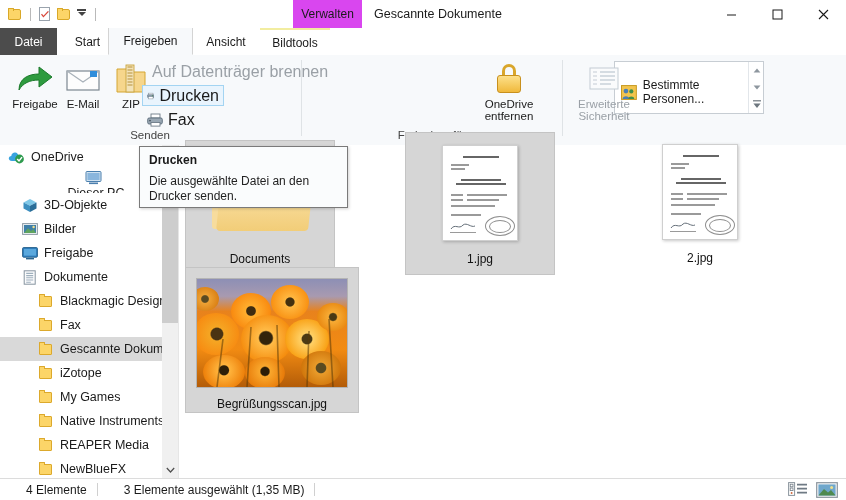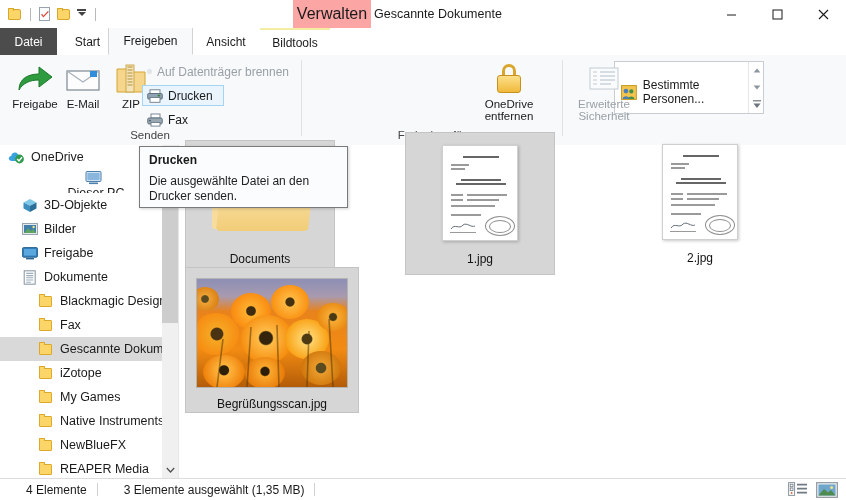--- a/index.html
+++ b/index.html
@@ -22,22 +22,22 @@
     background:#fcd568;border:1px solid #d9a828;border-bottom:none;border-radius:1px 1px 0 0;box-sizing:border-box;}
   .ico-props{width:14px;height:15px;position:relative;}
   .ico-props .pg{position:absolute;left:1px;top:0;width:11px;height:14px;background:#fff;
     border:1px solid #9aa3ad;box-sizing:border-box;}
   .ico-props .chk{position:absolute;left:3px;top:4px;width:8px;height:7px;}
   .ico-dropdown{width:11px;height:14px;position:relative;}
   .ico-dropdown:after{content:"";position:absolute;left:1px;top:5px;
     border-left:4.5px solid transparent;border-right:4.5px solid transparent;border-top:4.5px solid #444;}
   .ico-dropdown:before{content:"";position:absolute;left:0px;top:2px;width:9px;height:1.5px;background:#444;}
 
-  .ctxtab{position:absolute;left:293px;top:0;width:78px;height:28px;background:#fca5a5;
-    display:flex;align-items:center;justify-content:center;font-size:16px;color:#1a1a1a;}
+  .ctxtab{position:absolute;left:293px;top:0;width:69px;height:28px;background:#d946ef;
+    display:flex;align-items:center;justify-content:center;font-size:12px;color:#1a1a1a;}
   .wintitle{position:absolute;left:374px;top:0;height:28px;display:flex;align-items:center;
     font-size:12.5px;color:#1a1a1a;}
 
   .wbtns{position:absolute;right:0;top:0;height:28px;display:flex;}
   .wbtn{width:46px;height:28px;display:flex;align-items:center;justify-content:center;cursor:default;}
 
   
   .tabstrip{position:absolute;left:0;top:28px;width:846px;height:27px;background:#fff;
     border-bottom:1px solid #d4d4d4;}
   .tab{position:absolute;top:0;height:27px;display:flex;align-items:center;justify-content:center;
@@ -61,21 +61,21 @@
     font-size:11.5px;color:#444;}
   .gsep{position:absolute;top:5px;width:1px;height:76px;background:#dfe3e6;}
 
   .bigbtn{position:absolute;top:4px;width:62px;height:62px;display:flex;flex-direction:column;
     align-items:center;justify-content:flex-start;cursor:default;border:1px solid transparent;box-sizing:border-box;}
   .bigbtn .bicon{height:38px;display:flex;align-items:center;justify-content:center;}
   .bigbtn .blabel{font-size:11.5px;color:#1a1a1a;text-align:center;line-height:12px;}
 
   .smallitem{position:absolute;height:21px;display:flex;align-items:center;gap:5px;
     padding:0 4px;box-sizing:border-box;cursor:default;border:1px solid transparent;font-size:12px;}
-  .smallitem .slabel{font-size:12px;color:#1a1a1a;white-space:nowrap;}
+  .smallitem .slabel{font-size:16px;color:#1a1a1a;white-space:nowrap;}
   .smallitem.disabled .slabel{color:#9aa0a6;}
   .smallitem.hovered{background:#e9f4fd;border:1px solid #a3d4f2;}
 
   .gallery{position:absolute;left:312px;top:6px;width:150px;height:53px;background:#fff;
     border:1px solid #c7cdd3;box-sizing:border-box;}
   .gal-item{position:absolute;left:6px;top:16px;display:flex;align-items:center;gap:6px;}
   .gal-scroll{position:absolute;right:0;top:0;width:15px;height:51px;background:#fff;
     border-left:1px solid #e2e6ea;box-sizing:border-box;}
   .gal-sb{position:absolute;left:0;width:15px;height:17px;display:flex;align-items:center;justify-content:center;}
 
@@ -420,25 +420,25 @@
       <div class="navrow" style="padding-left:38px;">
         <span class="folder-sm"></span>
         <span class="nlabel" style="margin-left:6px;">My Games</span>
       </div>
       <div class="navrow" style="padding-left:38px;">
         <span class="folder-sm"></span>
         <span class="nlabel" style="margin-left:6px;">Native Instruments</span>
       </div>
       <div class="navrow" style="padding-left:38px;">
         <span class="folder-sm"></span>
+        <span class="nlabel" style="margin-left:6px;">REAPER Media</span>
+      </div>
+      <div class="navrow" style="padding-left:38px;">
+        <span class="folder-sm"></span>
         <span class="nlabel" style="margin-left:6px;">NewBlueFX</span>
-      </div>
-      <div class="navrow" style="padding-left:38px;">
-        <span class="folder-sm"></span>
-        <span class="nlabel" style="margin-left:6px;">REAPER Media</span>
       </div>
 
       <div class="nav-scroll">
         <div class="nav-thumb"></div>
         <div class="nav-arrow" style="bottom:0;">
           <svg width="9" height="6" viewBox="0 0 9 6">
               <path d="M0.8 1 L4.5 5 L8.2 1" stroke="#4d4d4d" stroke-width="1.2" fill="none"></path>
             </svg>
         </div>
       </div>

